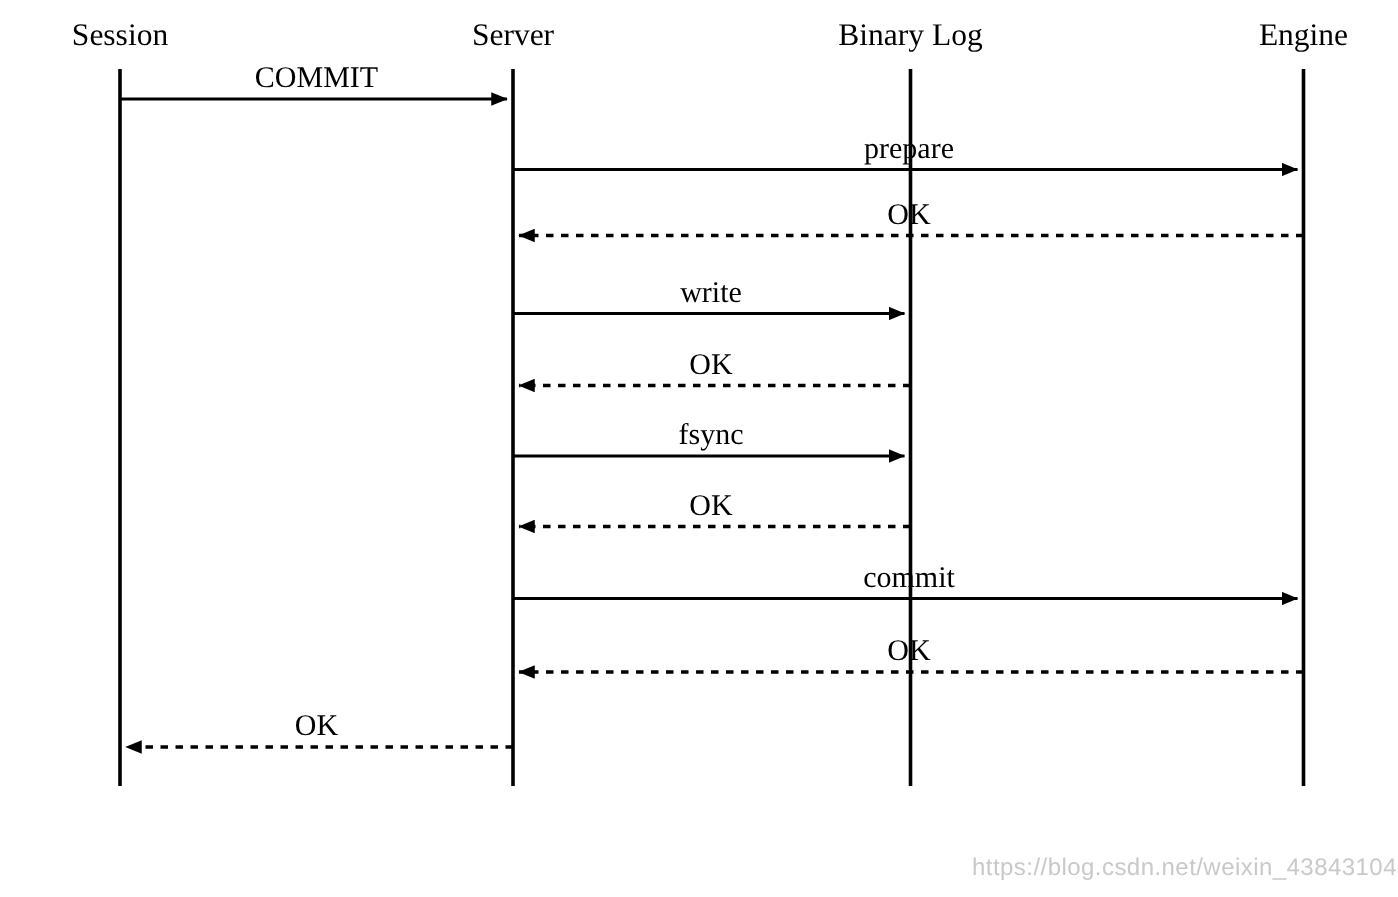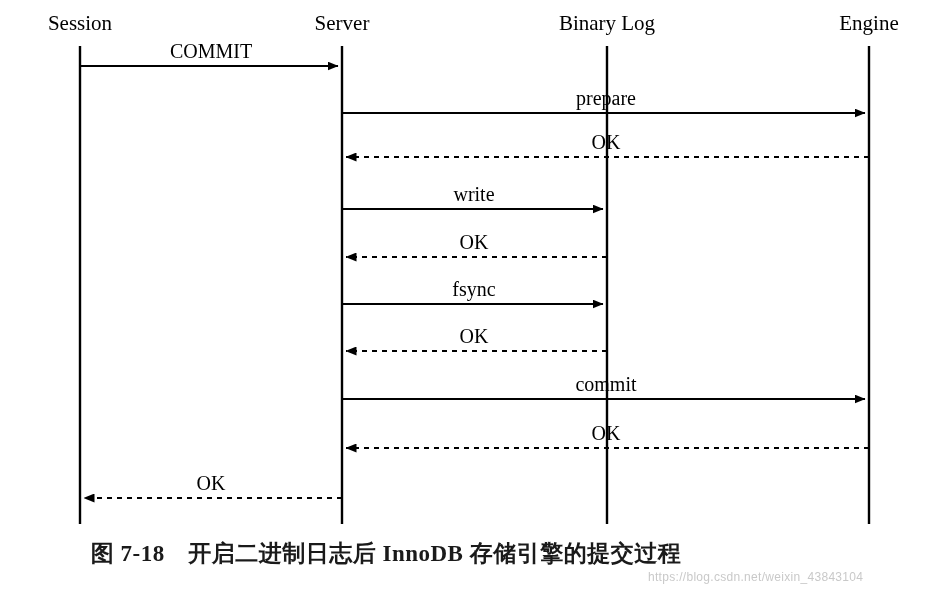--- a/index.html
+++ b/index.html
@@ -68,21 +68,21 @@
     font-weight: bold;
     letter-spacing: 0.5px;
     color: #1a1a1a;
     white-space: pre;
   }
   .watermark {
     position: absolute;
     left: 648px;
     top: 570px;
     font-family: "Liberation Sans", "DejaVu Sans", sans-serif;
-    font-size: 12px;
+    font-size: 16px;
     color: #c9c9c9;
     white-space: nowrap;
     letter-spacing: 0.3px;
   }
 </style>
 </head>
 <body>
 
 <div id="diagram-root">
 
@@ -154,17 +154,16 @@
       <text class="msg-label" x="606" y="440">OK</text>
       <line class="arrow-dashed" x1="869" y1="448" x2="346" y2="448" marker-end="url(#arrowL)"></line>
     </g>
 
     <g>
       <text class="msg-label" x="211" y="490">OK</text>
       <line class="arrow-dashed" x1="342" y1="498" x2="84" y2="498" marker-end="url(#arrowL)"></line>
     </g>
   </svg>
 
-  <div class="caption">图 7-18　开启二进制日志后 InnoDB 存储引擎的提交过程</div>
 
   <div class="watermark">https://blog.csdn.net/weixin_43843104</div>
 
 </div>
 
 </body></html>

